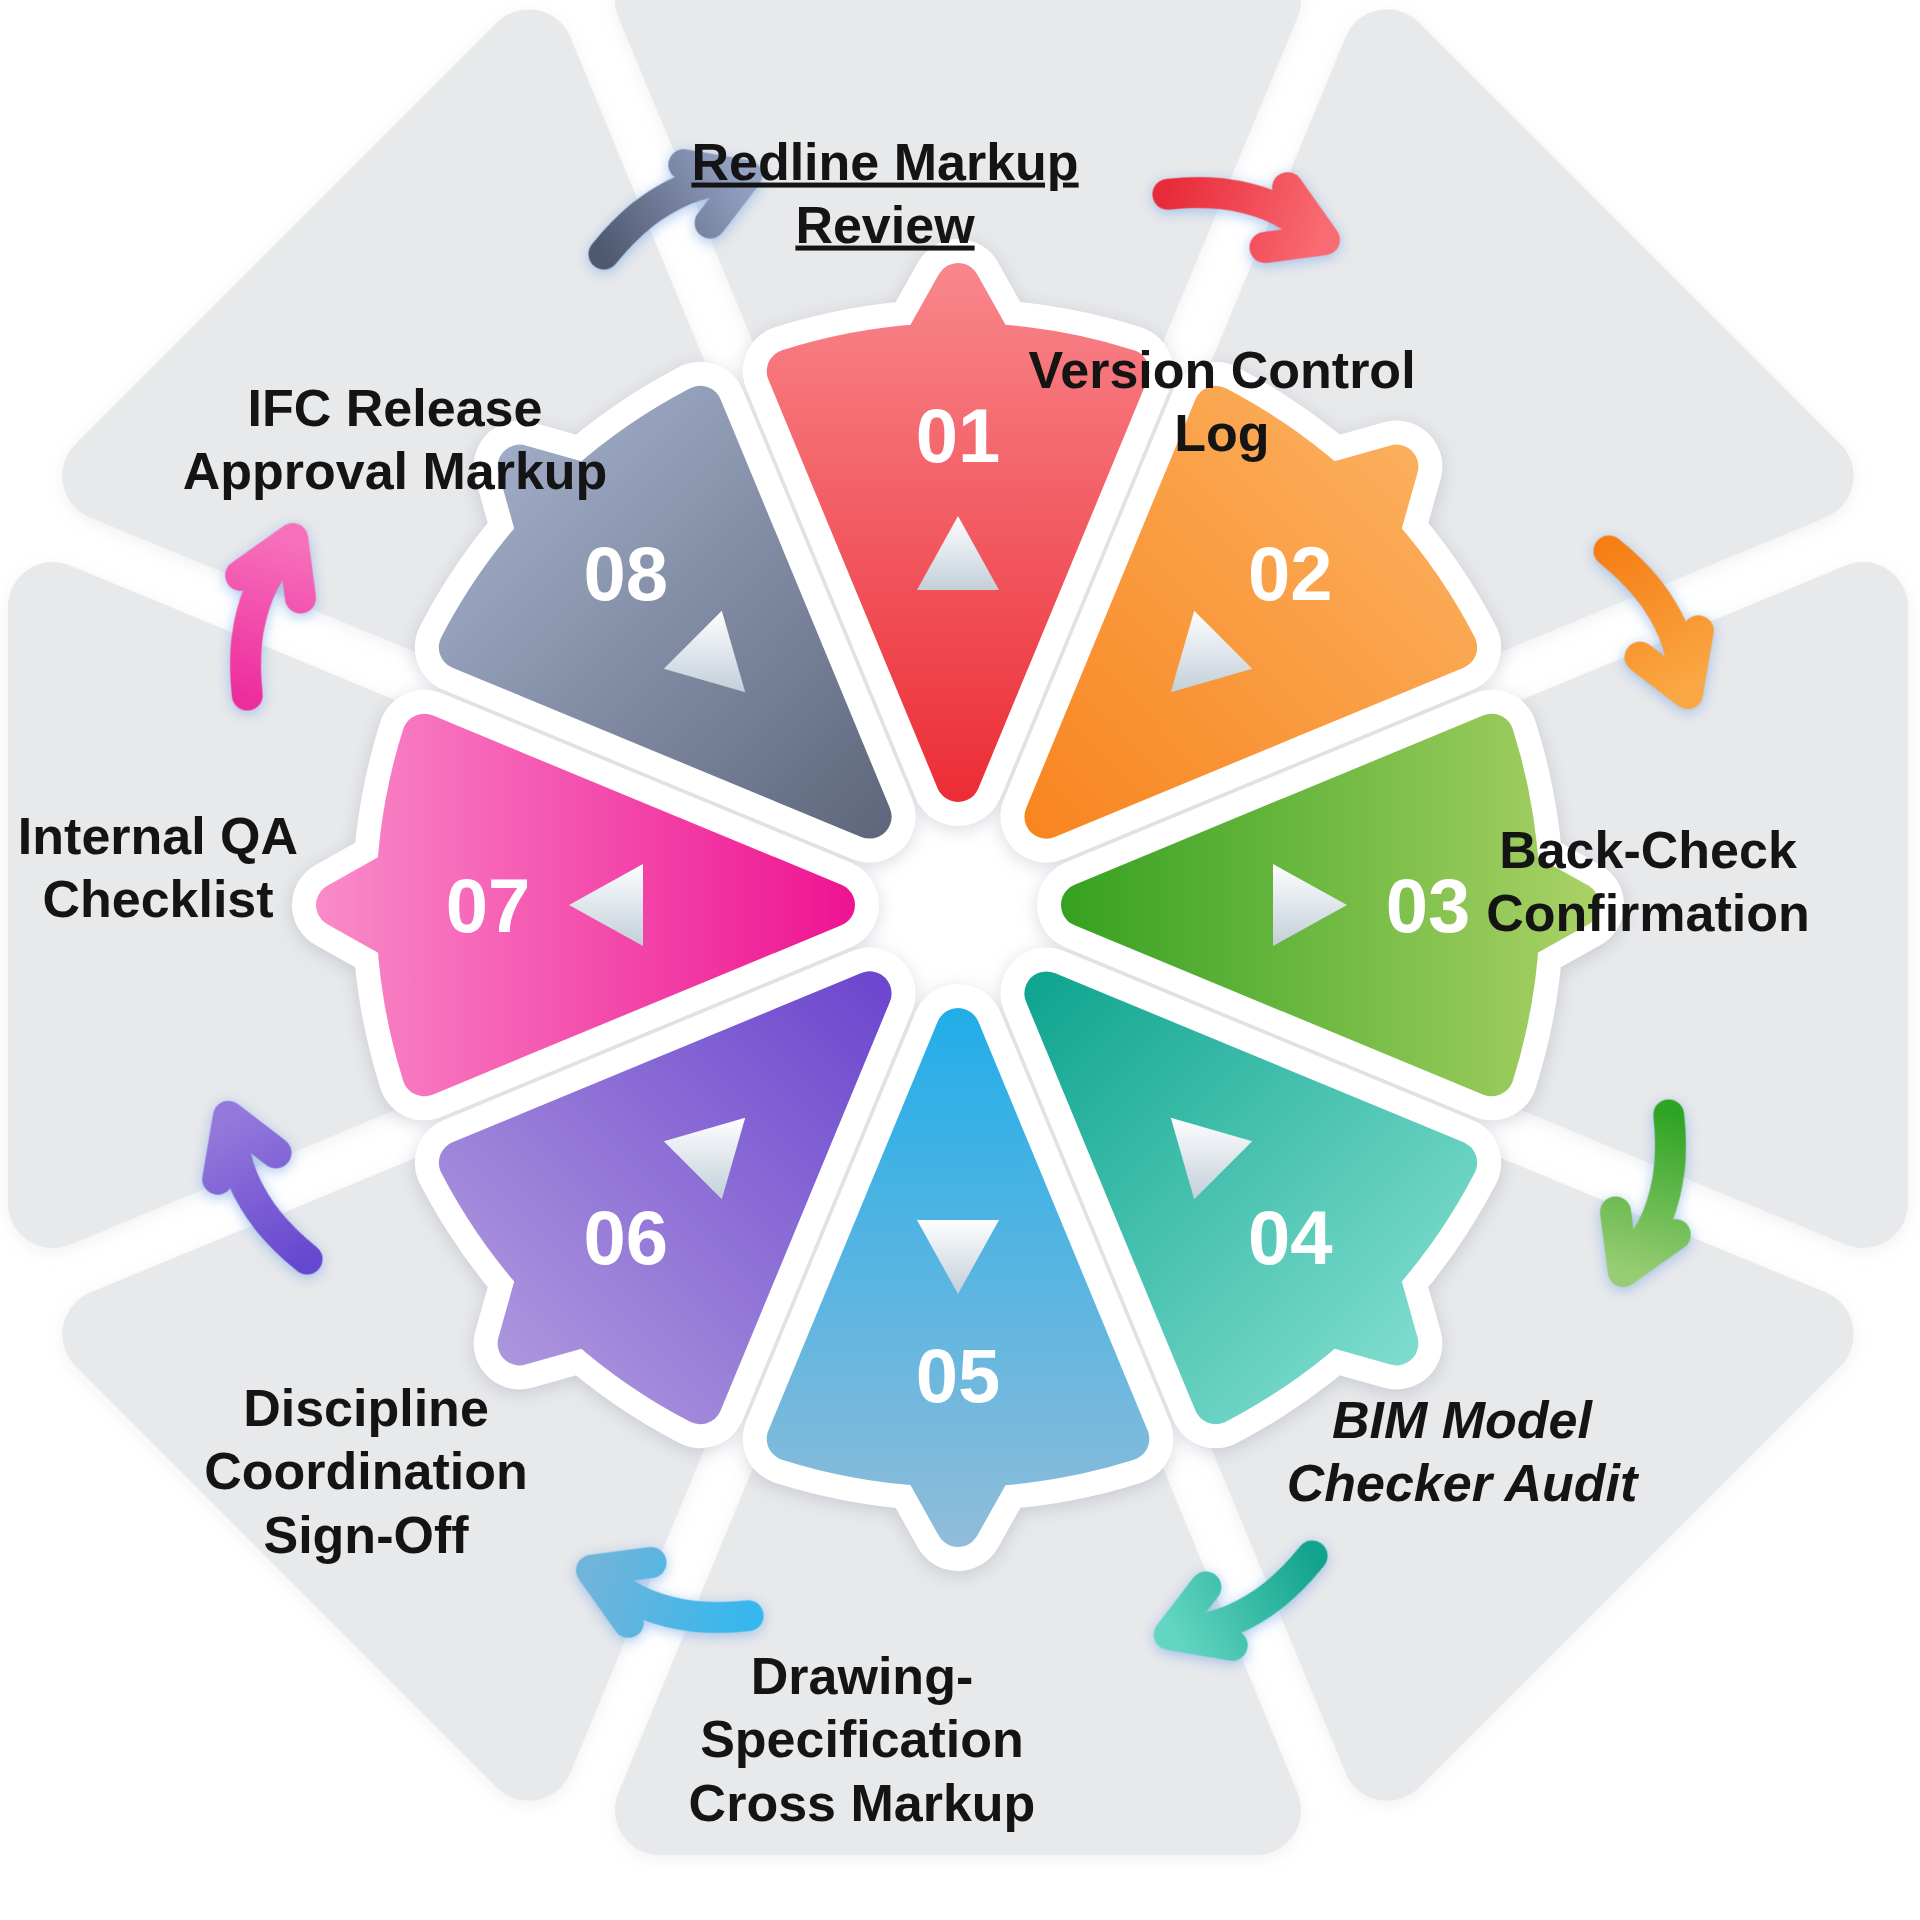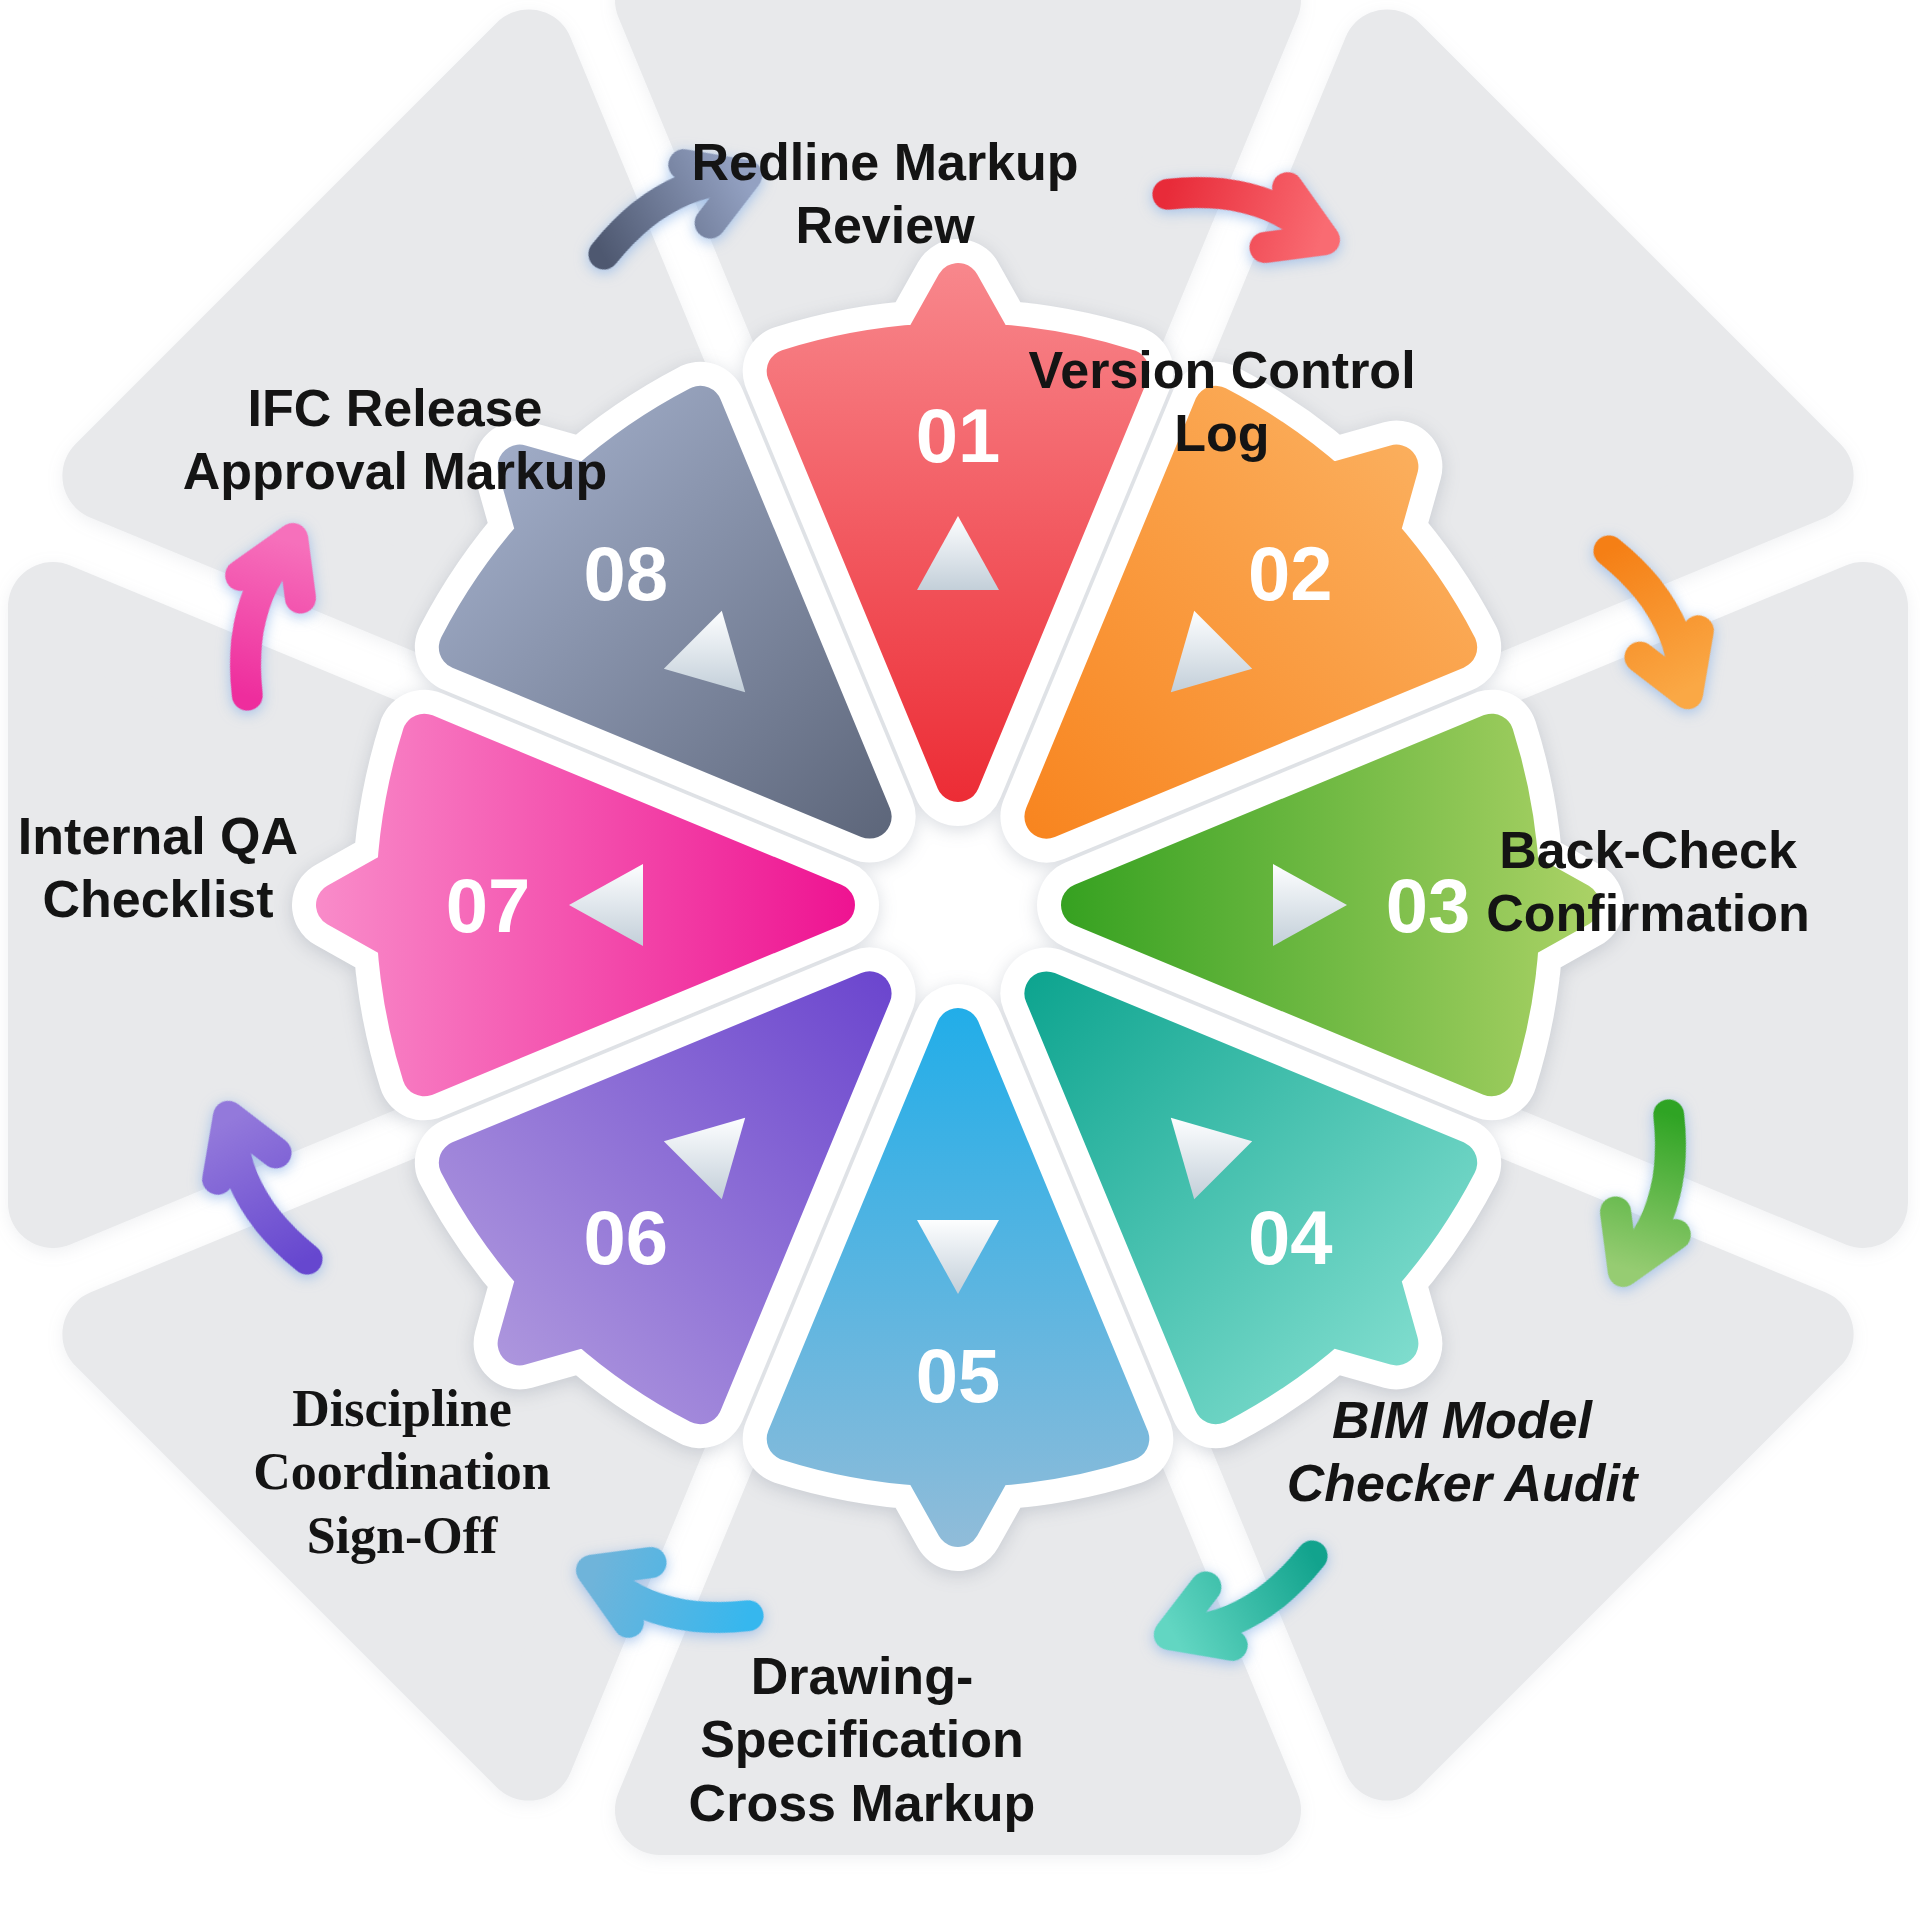--- a/index.html
+++ b/index.html
@@ -173,32 +173,32 @@
         <text x="958.0" y="1402.0" class="num">05</text>
         <path d="M 745.2,1117.8 L 721.8,1199.2 L 663.8,1141.2 Z" fill="url(#gtri)"></path>
         <text x="625.7" y="1264.3" class="num">06</text>
         <path d="M 569.0,905.0 L 643.0,946.0 L 643.0,864.0 Z" fill="url(#gtri)"></path>
         <text x="488.0" y="932.0" class="num">07</text>
         <path d="M 745.2,692.2 L 663.8,668.8 L 721.8,610.8 Z" fill="url(#gtri)"></path>
         <text x="625.7" y="599.7" class="num">08</text>
       </g>
     </svg>
   <div id="labels-layer">
-      <div class="seg-label" style="left: 885px; top: 194px;">Redline Markup
+      <div class="seg-label" style="left: 885px; top: 194px; text-decoration: underline;">Redline Markup
 Review</div>
       <div class="seg-label" style="left: 1222px; top: 402px;">Version Control
 Log</div>
       <div class="seg-label" style="left: 1648px; top: 882px;">Back-Check
 Confirmation</div>
       <div class="seg-label" style="left: 1462px; top: 1452px; font-style: italic;">BIM Model
 Checker Audit</div>
       <div class="seg-label" style="left: 862px; top: 1740px;">Drawing-
 Specification
 Cross Markup</div>
-      <div class="seg-label" style="left: 402px; top: 1472px; font-family: Liberation Serif, serif;">Discipline
+      <div class="seg-label" style="left: 366px; top: 1472px;">Discipline
 Coordination
 Sign-Off</div>
       <div class="seg-label" style="left: 158px; top: 868px;">Internal QA
 Checklist</div>
       <div class="seg-label" style="left: 395px; top: 440px;">IFC Release
 Approval Markup</div>
     </div>
 </div>
 
 </body></html>

